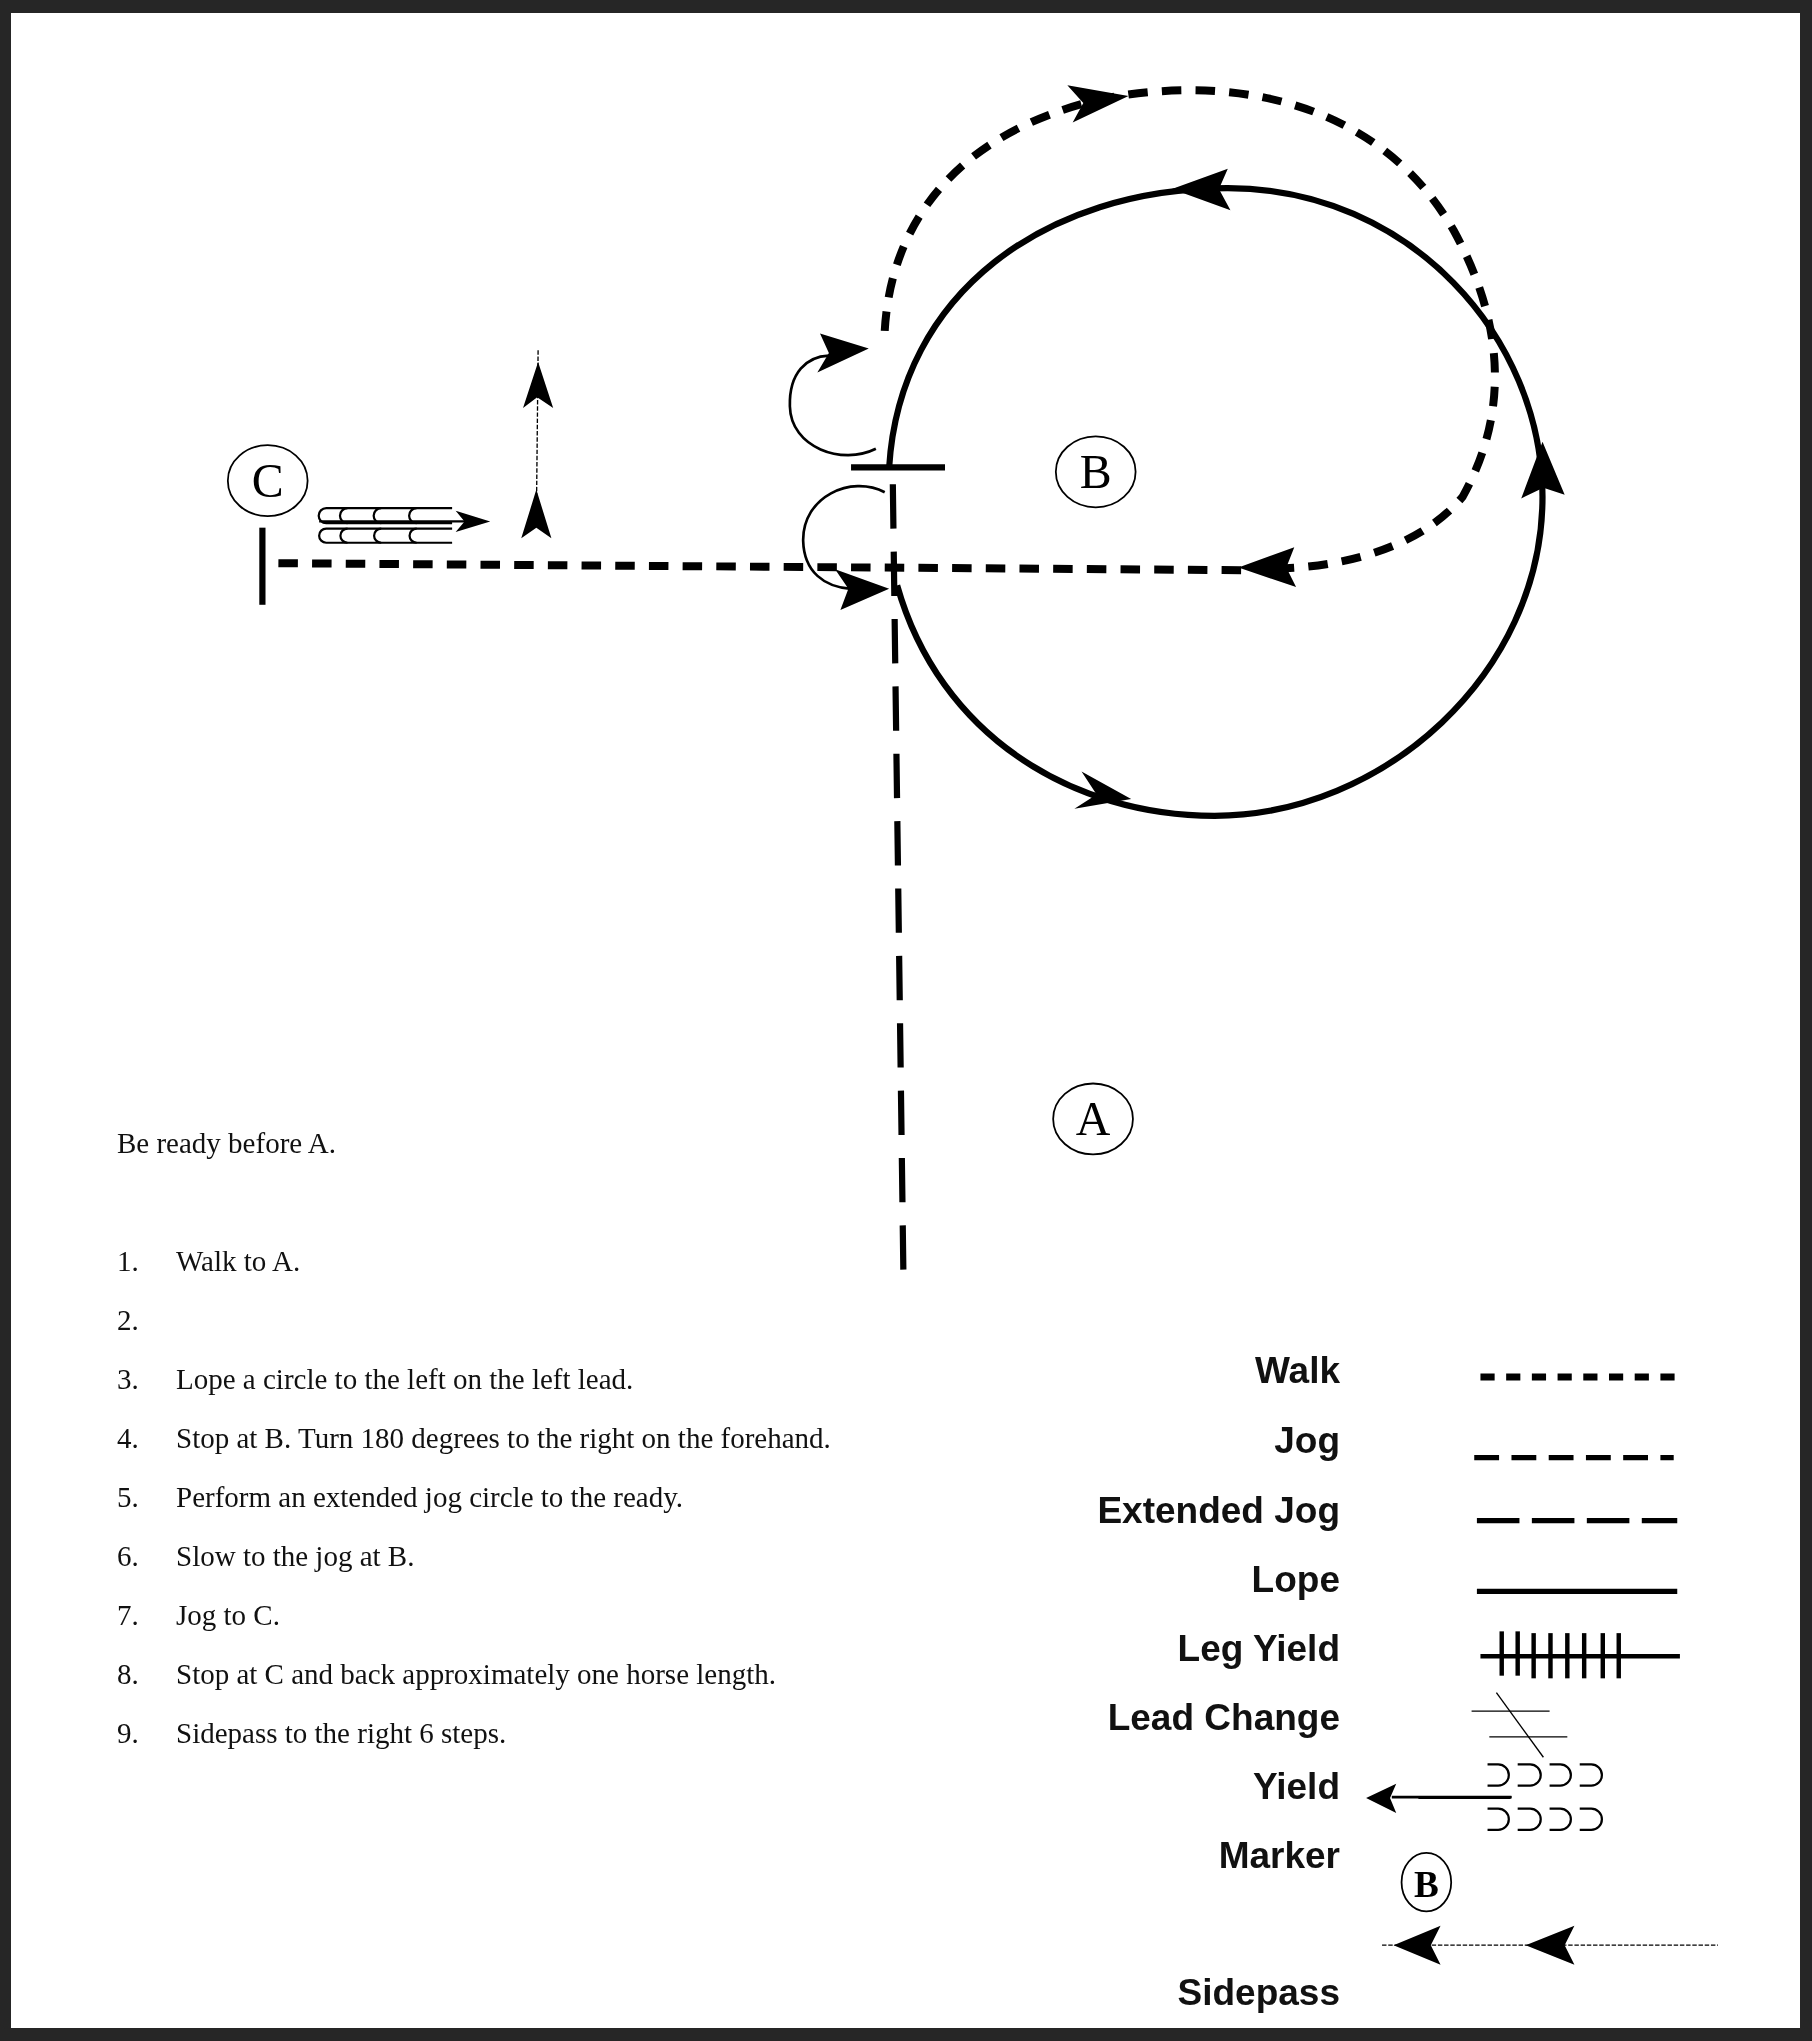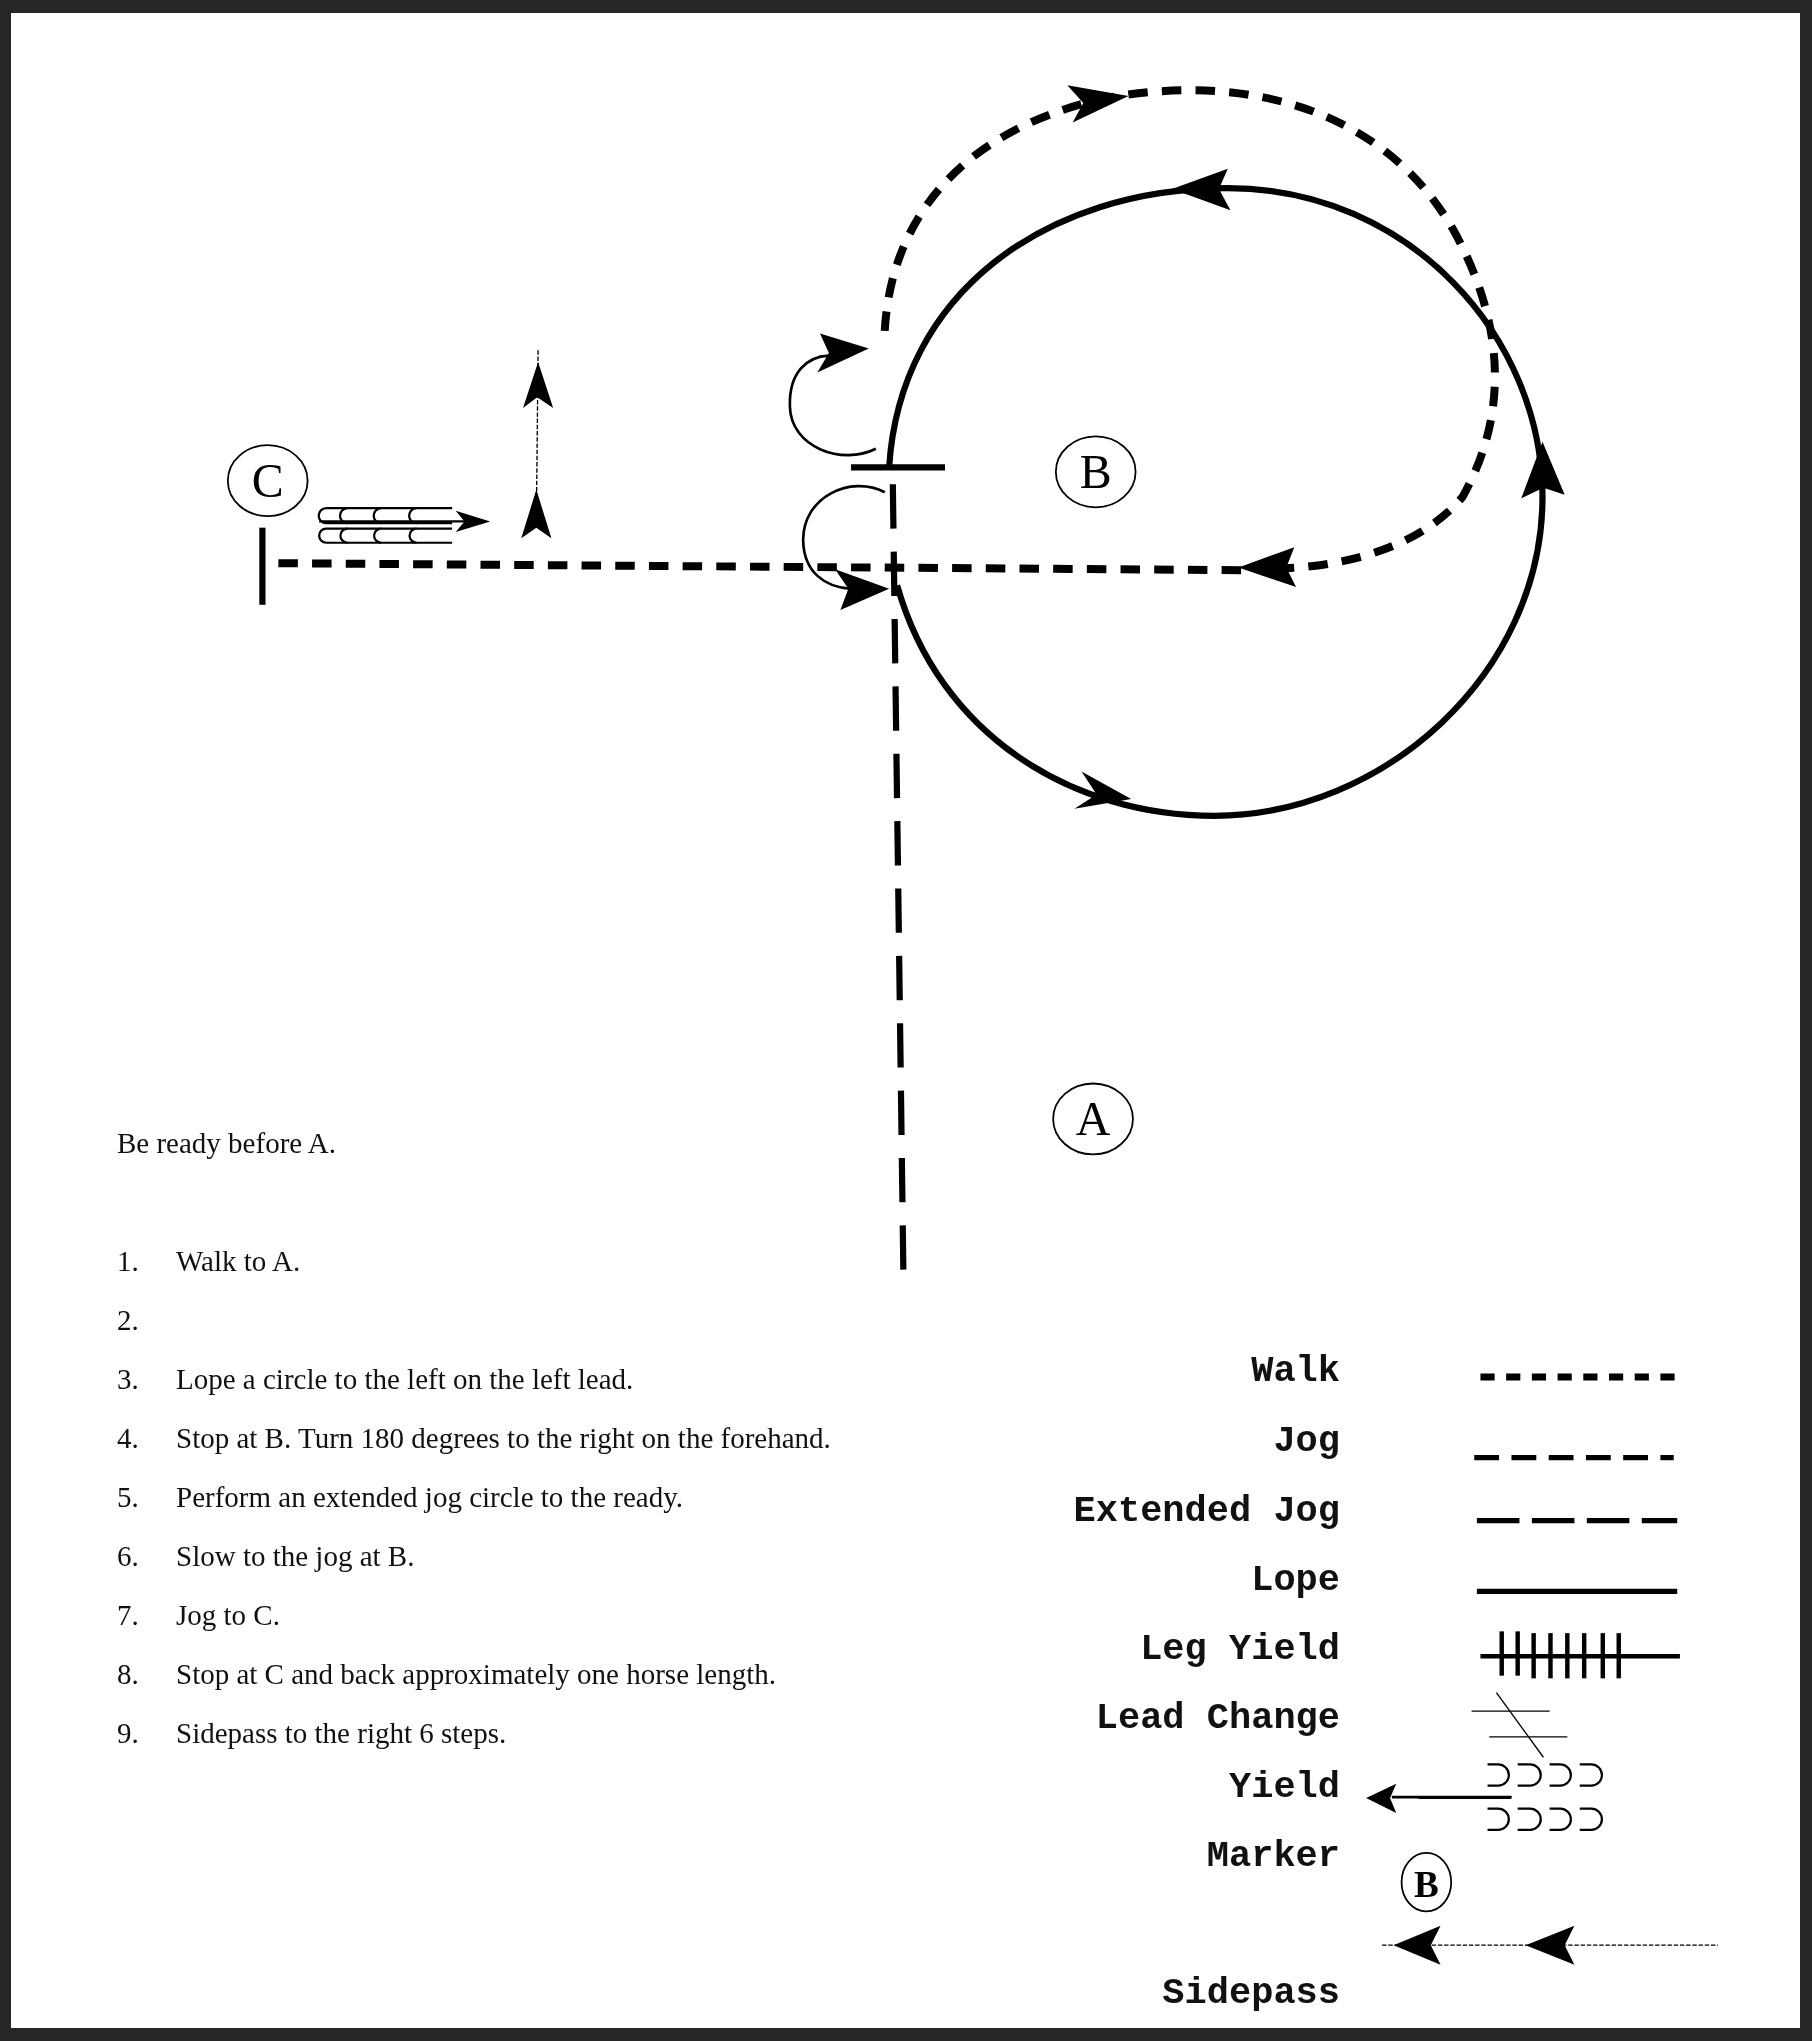--- a/index.html
+++ b/index.html
@@ -13,21 +13,21 @@
     position: absolute; left: 89px; top: 1114px;
     font-family: "Liberation Serif", "DejaVu Serif", serif;
     font-size: 29px; line-height: 59px; color: #111; margin-left: 28px;
   }
   .instr .intro { margin-bottom: 59px; }
   .instr .step { display: flex; }
   .instr .num { display: inline-block; width: 59px; }
   .instr .txt { display: inline-block; width: 975px; }
   .legend-label {
     position: absolute; right: 472px; text-align: right;
-    font-family: Liberation Mono, monospace;
+    font-family: Liberation Sans, sans-serif;
     font-weight: bold; font-size: 37px; color: #111; white-space: nowrap;
   }
   .marker-text { font-family: "Liberation Serif", "DejaVu Serif", serif; }
 </style>
 </head>
 <body>
 
 <div class="sheet"></div>
 
 <svg class="diagram" viewBox="0 0 2044 2303" xmlns="http://www.w3.org/2000/svg">

